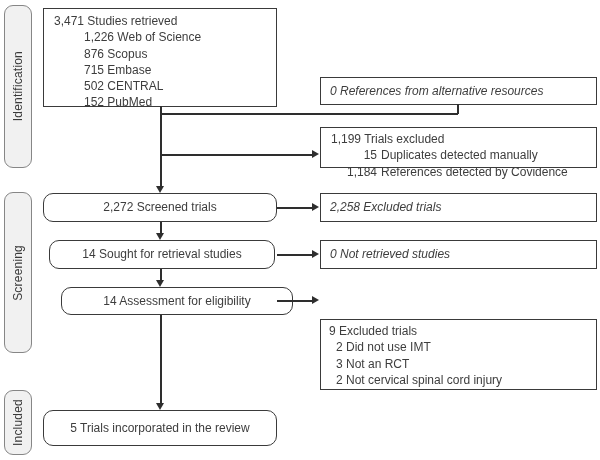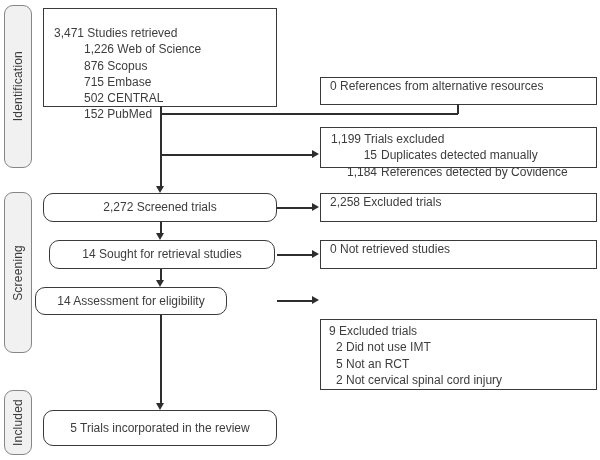--- a/index.html
+++ b/index.html
@@ -18,21 +18,21 @@
   .stage span{
     writing-mode:vertical-rl;transform:rotate(180deg);
     white-space:nowrap;letter-spacing:.2px;color:#3a3a3a;
   }
   
   .box{
     position:absolute;background:#fff;border:1.5px solid #3a3a3a;
     box-sizing:border-box;line-height:16.3px;
   }
   .box.center{display:flex;align-items:center;justify-content:center;text-align:center;border-radius:10px;}
-  .box.leftpad{display:flex;align-items:flex-start;padding-left:9px;}
+  .box.leftpad{display:flex;align-items:center;padding-left:9px;font-style:italic;}
   .box .title{padding-left:10px;}
   .box .sub{padding-left:40px;}
   .box .sub-sm{padding-left:15px;}
   .box.multiline{padding-top:2px;}
   .numrow{display:flex;padding-left:10px;}
   .numrow .num{width:46px;text-align:right;flex:none;}
   .numrow .lbl{margin-left:4px;}
   
   .vline{position:absolute;width:1.5px;background:#2e2e2e;}
   .hline{position:absolute;height:1.5px;background:#2e2e2e;}
@@ -51,21 +51,21 @@
   <div class="stage" style="top:5px;height:163px;">
     <span>Identification</span>
   </div>
   <div class="stage" style="top:192px;height:161px;">
     <span>Screening</span>
   </div>
   <div class="stage" style="top:390px;height:65px;">
     <span>Included</span>
   </div>
 
-  <div class="box multiline" style="left:43px;top:8px;width:234px;height:99px;padding-top:16px;">
+  <div class="box multiline" style="left:43px;top:8px;width:234px;height:99px;padding-top:4px;">
     <div class="title">3,471 Studies retrieved</div>
     <div class="sub">1,226 Web of Science</div>
     <div class="sub">876 Scopus</div>
     <div class="sub">715 Embase</div>
     <div class="sub">502 CENTRAL</div>
     <div class="sub">152 PubMed</div>
   </div>
 
   <div class="box leftpad" style="left:320px;top:77px;width:277px;height:28px;">
     <span>0 References from alternative resources</span>
@@ -92,28 +92,28 @@
   </div>
 
   <div class="box center" style="left:49px;top:240px;width:226px;height:29px;justify-content:center;">
     <span>14 Sought for retrieval studies</span>
   </div>
 
   <div class="box leftpad" style="left:320px;top:240px;width:277px;height:29px;">
     <span>0 Not retrieved studies</span>
   </div>
 
-  <div class="box center" style="left:35px;top:287px;width:192px;height:28px;align-items:center;">
+  <div class="box center" style="left:61px;top:287px;width:232px;height:28px;align-items:center;">
     <span>14 Assessment for eligibility</span>
   </div>
 
   <div class="box multiline" style="left:320px;top:287px;width:277px;height:71px;padding-top:3px;margin-top:32px;">
     <div class="title" style="padding-left:8px;">9 Excluded trials</div>
     <div class="sub-sm">2 Did not use IMT</div>
-    <div class="sub-sm">5 Not an RCT</div>
+    <div class="sub-sm">3 Not an RCT</div>
     <div class="sub-sm">2 Not cervical spinal cord injury</div>
   </div>
 
   <div class="box center" style="left:43px;top:410px;width:234px;height:36px;">
     <span>5 Trials incorporated in the review</span>
   </div>
 
   <div class="vline" style="left:160px;top:106px;height:81px;"></div>
   <div class="arr-down" style="left:156px;top:186px;"></div>
 

